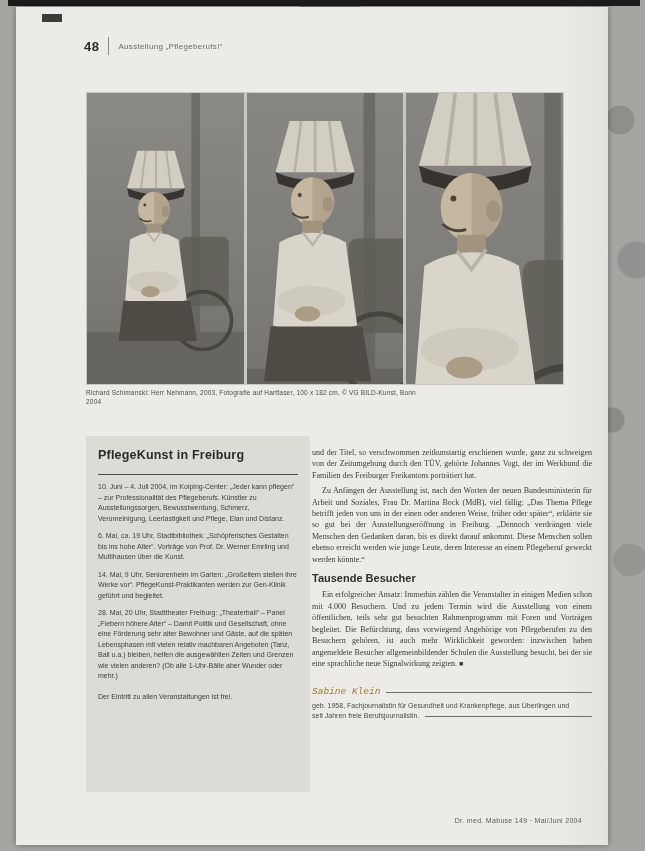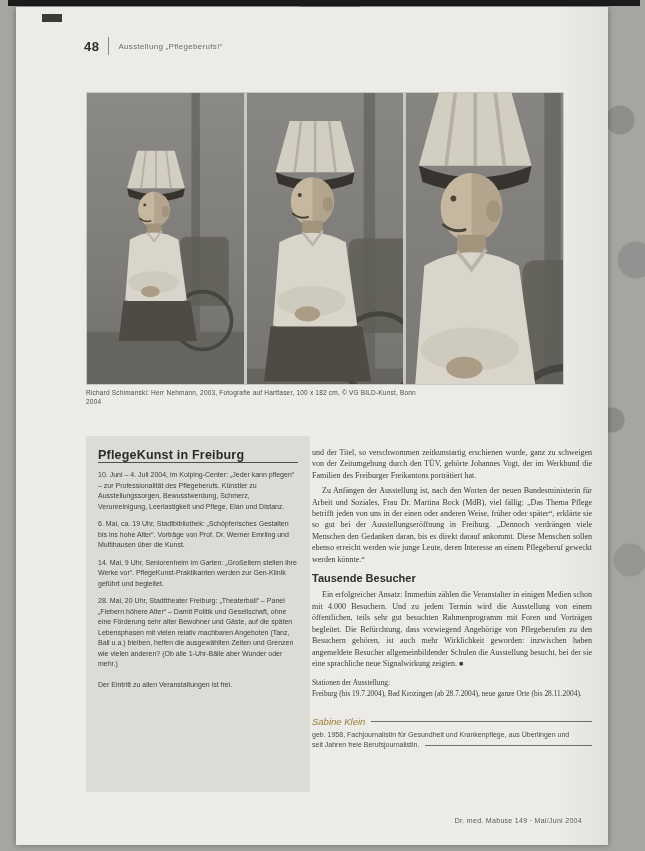--- a/index.html
+++ b/index.html
@@ -39,21 +39,21 @@
     position:absolute;left:70px;top:381px;width:486px;
     font-size:6.5px;line-height:9px;color:#4c4c49;letter-spacing:.2px;
   }
   
   .sidebar{
     position:absolute;left:70px;top:429px;width:224px;height:356px;
     background:#dcdbd6;box-sizing:border-box;padding:12px 12px 10px 12px;overflow:hidden;
   }
   .sidebar h2{
     margin:0 0 4px 0;font-size:12.5px;color:#2b2b29;letter-spacing:.2px;
-    padding-bottom:0;border-bottom:1.6px solid #4f4f4c;
+    padding-bottom:12px;border-bottom:1.6px solid #4f4f4c;
   }
   .sidebar p{
     margin:7px 0 0 0;font-size:7px;line-height:10.5px;color:#3e3e3b;
   }
   .sidebar p.freeline{margin-top:10px;}
   
   .article{
     position:absolute;left:296px;top:440px;width:280px;color:#3a3a37;
     font-family:"Liberation Serif", serif;font-size:8px;line-height:11.4px;text-align:justify;
   }
@@ -63,21 +63,21 @@
     font-family:"Liberation Sans", sans-serif;font-size:11px;color:#2d2d2b;
     margin:2px 0 5px 0;text-align:left;
   }
   .endmark{font-size:7px;letter-spacing:2px;}
   .stations{font-size:7.4px;line-height:10.6px;margin-top:6px;text-align:left;}
   .stations .st-label{display:block;}
   
   .author{margin-top:16px;}
   .author-line{display:flex;align-items:center;gap:6px;}
   .author-name{
-    font-family:Liberation Sans, sans-serif;font-style:italic;font-size:9.5px;
+    font-family:Liberation Mono, monospace;font-style:italic;font-size:9.5px;
     color:#9b7b35;white-space:nowrap;
   }
   .rule{flex:1 1 auto;border-top:1px solid #6d6d69;height:0;}
   .author-bio{font-family:"Liberation Sans", sans-serif;font-size:7px;line-height:10.5px;color:#4a4a47;margin-top:3px;text-align:left;}
   .bio-line2{display:flex;align-items:center;gap:6px;}
   .bio-line2 span{white-space:nowrap;}
   
   .footer{
     position:absolute;right:26px;top:810px;font-size:7px;color:#5a5a56;letter-spacing:.3px;
   }
@@ -157,24 +157,20 @@
     <p>14. Mai, 9 Uhr, Seniorenheim im Garten: „Großeltern stellen ihre Werke vor“. PflegeKunst-Praktikanten werden zur Gen-Klinik geführt und begleitet.</p>
     <p>28. Mai, 20 Uhr, Stadttheater Freiburg: „Theaterball“ – Panel „Fiebern höhere Alter“ – Damit Politik und Gesellschaft, ohne eine Förderung sehr alter Bewohner und Gäste, auf die späten Lebensphasen mit vielen relativ machbaren Angeboten (Tanz, Ball u.a.) bleiben, helfen die ausgewählten Zeiten und Grenzen wie vielen anderen? (Ob alle 1-Uhr-Bälle aber Wunder oder mehr.)</p>
     <p class="freeline">Der Eintritt zu allen Veranstaltungen ist frei.</p>
   </div>
 
   <div class="article">
     <p>und der Titel, so verschwommen zeitkunstartig erschienen wurde, ganz zu schweigen von der Zeitumgebung durch den TÜV, gehörte Johannes Vogt, der im Werkbund die Familien des Freiburger Freikantons porträtiert hat.</p>
     <p class="indent">Zu Anfängen der Ausstellung ist, nach den Worten der neuen Bundesministerin für Arbeit und Soziales, Frau Dr. Martina Bock (MdB), viel fällig: „Das Thema Pflege betrifft jeden von uns in der einen oder anderen Weise, früher oder später“, erklärte sie so gut bei der Ausstellungseröffnung in Freiburg. „Dennoch verdrängen viele Menschen den Gedanken daran, bis es direkt darauf ankommt. Diese Menschen sollen ebenso erreicht werden wie junge Leute, deren Interesse an einem Pflegeberuf geweckt werden könnte.“</p>
     <h3>Tausende Besucher</h3>
     <p class="indent"><span>Ein erfolgreicher Ansatz: Immerhin zählen die Veranstalter in einigen Medien schon mit 4.000 Besuchern. Und zu jedem Termin wird die Ausstellung von einem öffentlichen, teils sehr gut besuchten Rahmenprogramm mit Foren und Vorträgen begleitet. Die Befürchtung, dass vorwiegend Angehörige von Pflegeberufen zu den Besuchern gehören, ist auch mehr Wirklichkeit geworden: inzwischen haben angemeldete Besucher allgemeinbildender Schulen die Ausstellung besucht, bei der sie eine sprachliche neue Signalwirkung zeigten.</span> <span class="endmark">■</span></p>
-    <div class="stations">
-      <span class="st-label">Stationen der Ausstellung:</span>
-      <span>Freiburg (bis 19.7.2004), Bad Krozingen (ab 28.7.2004), neue ganze Orte (bis 28.11.2004).</span>
-    </div>
     <div class="author">
       <div class="author-line">
         <span class="author-name">Sabine Klein</span>
         <span class="rule"></span>
       </div>
       <div class="author-bio">
         <div>geb. 1958, Fachjournalistin für Gesundheit und Krankenpflege, aus Überlingen und</div>
         <div class="bio-line2">
           <span>seit Jahren freie Berufsjournalistin.</span>
           <span class="rule"></span>

